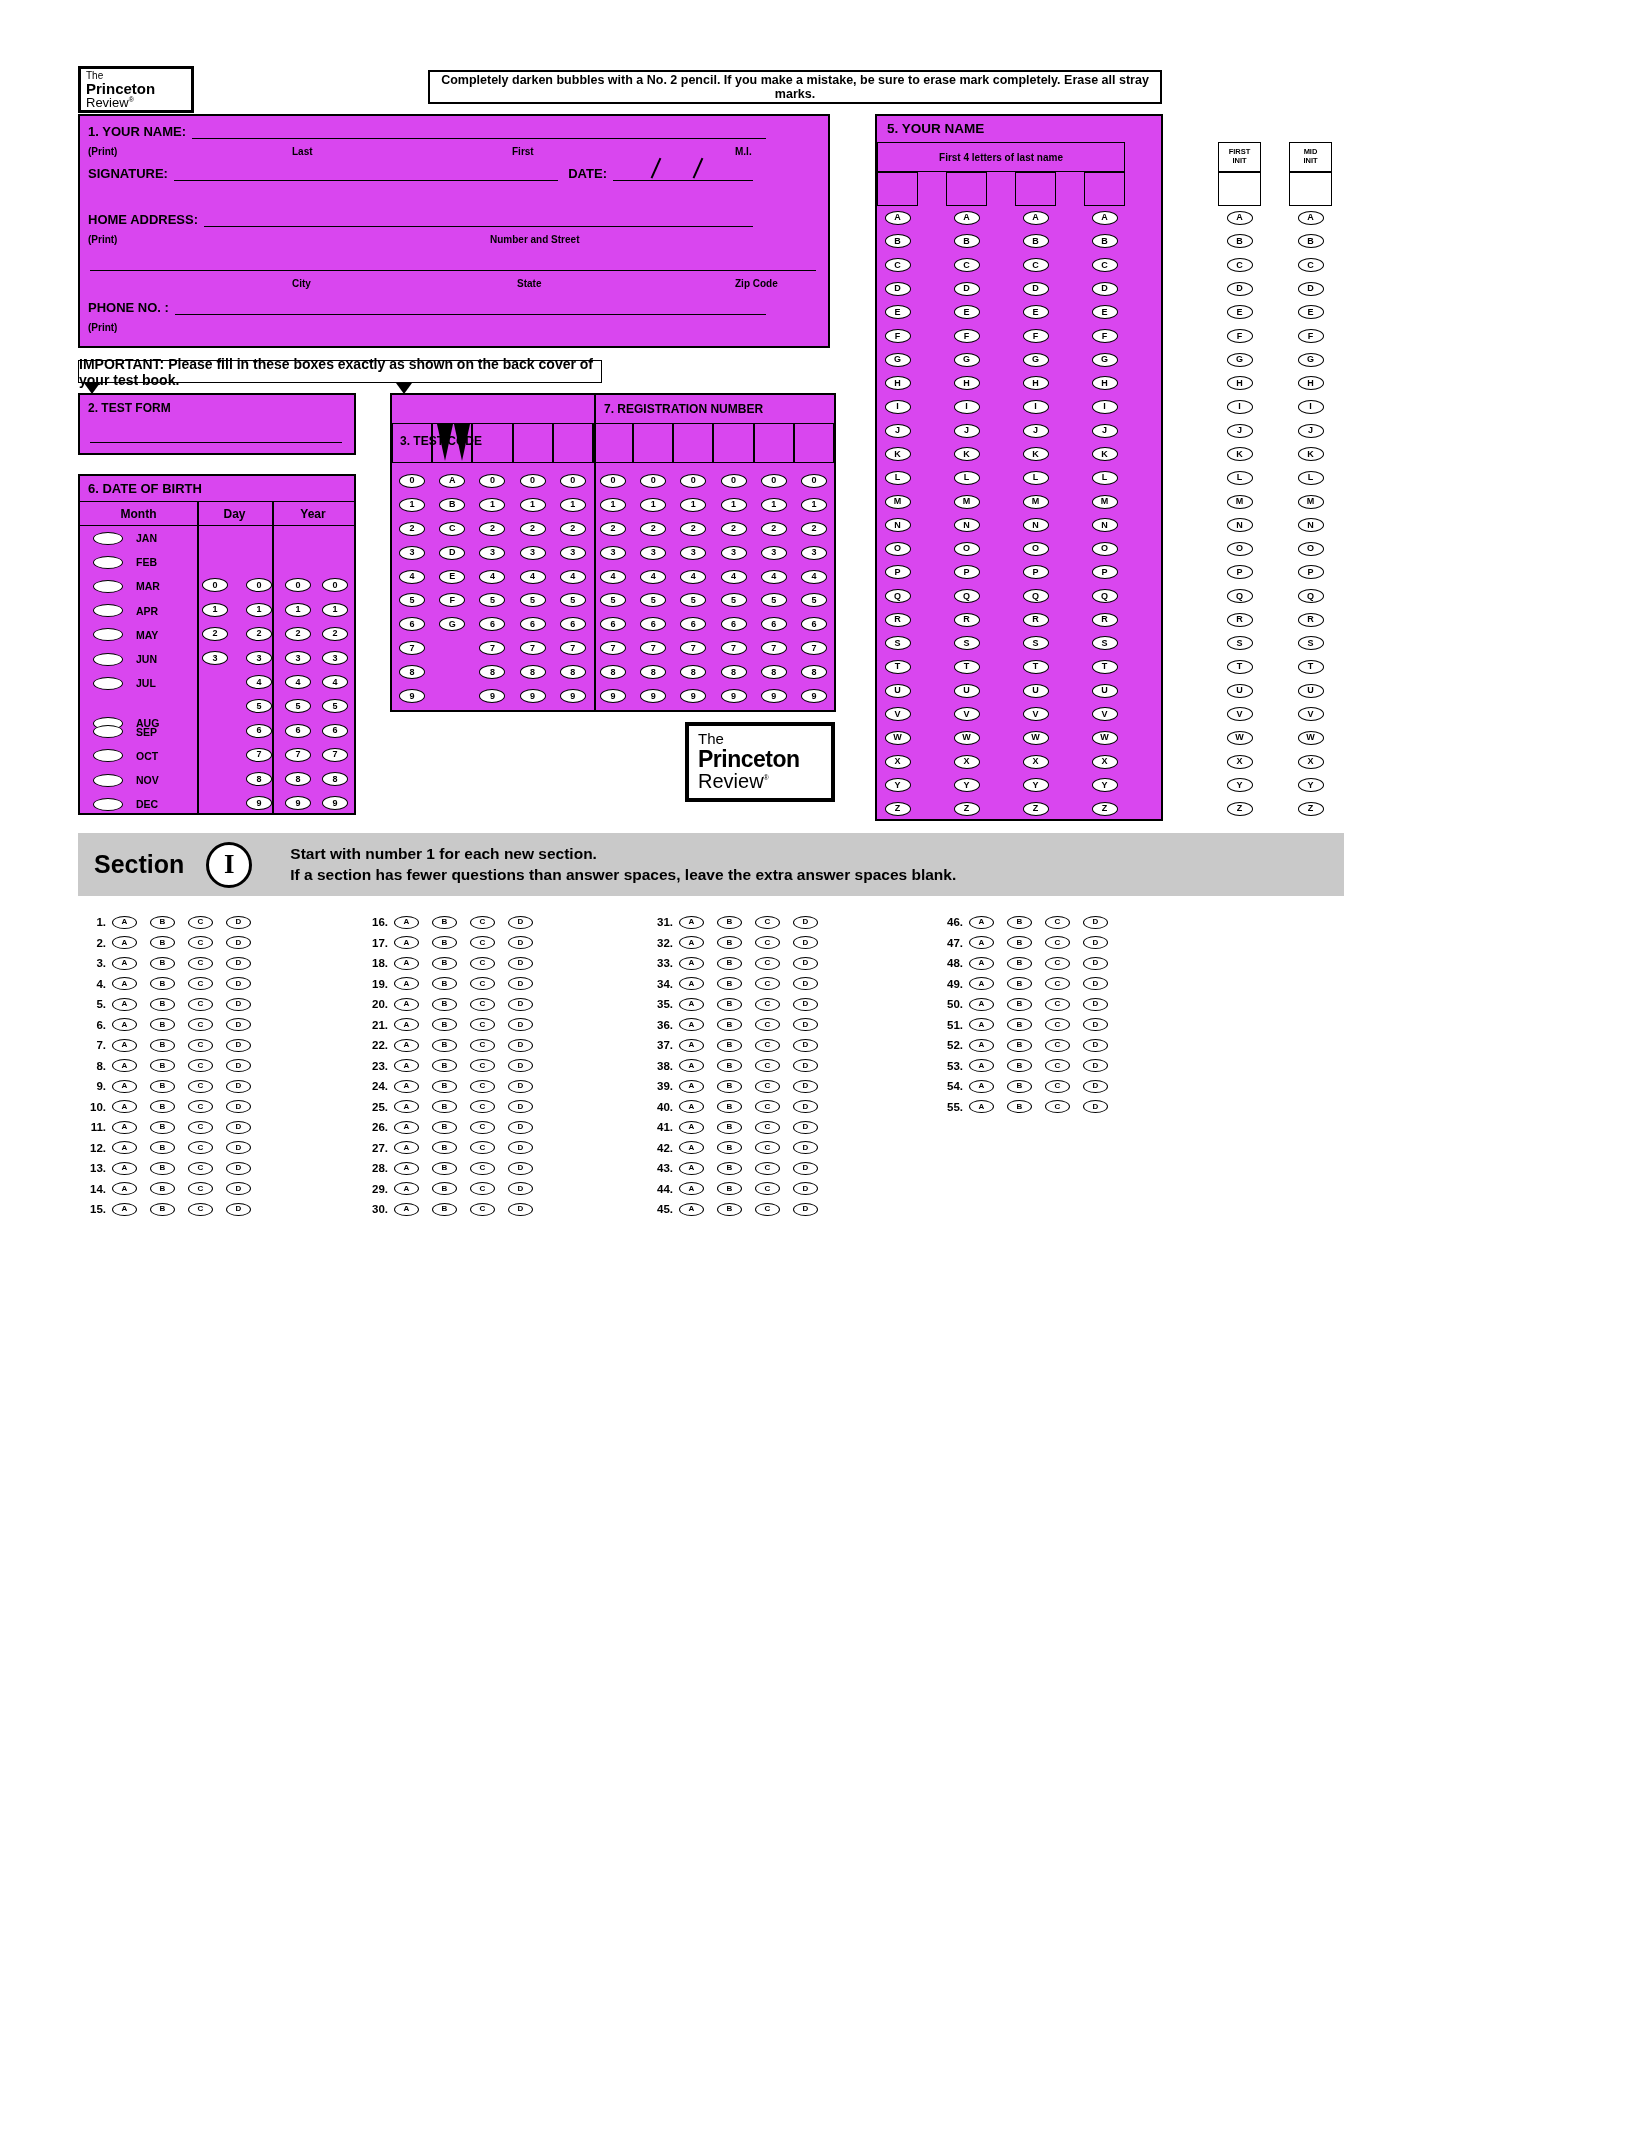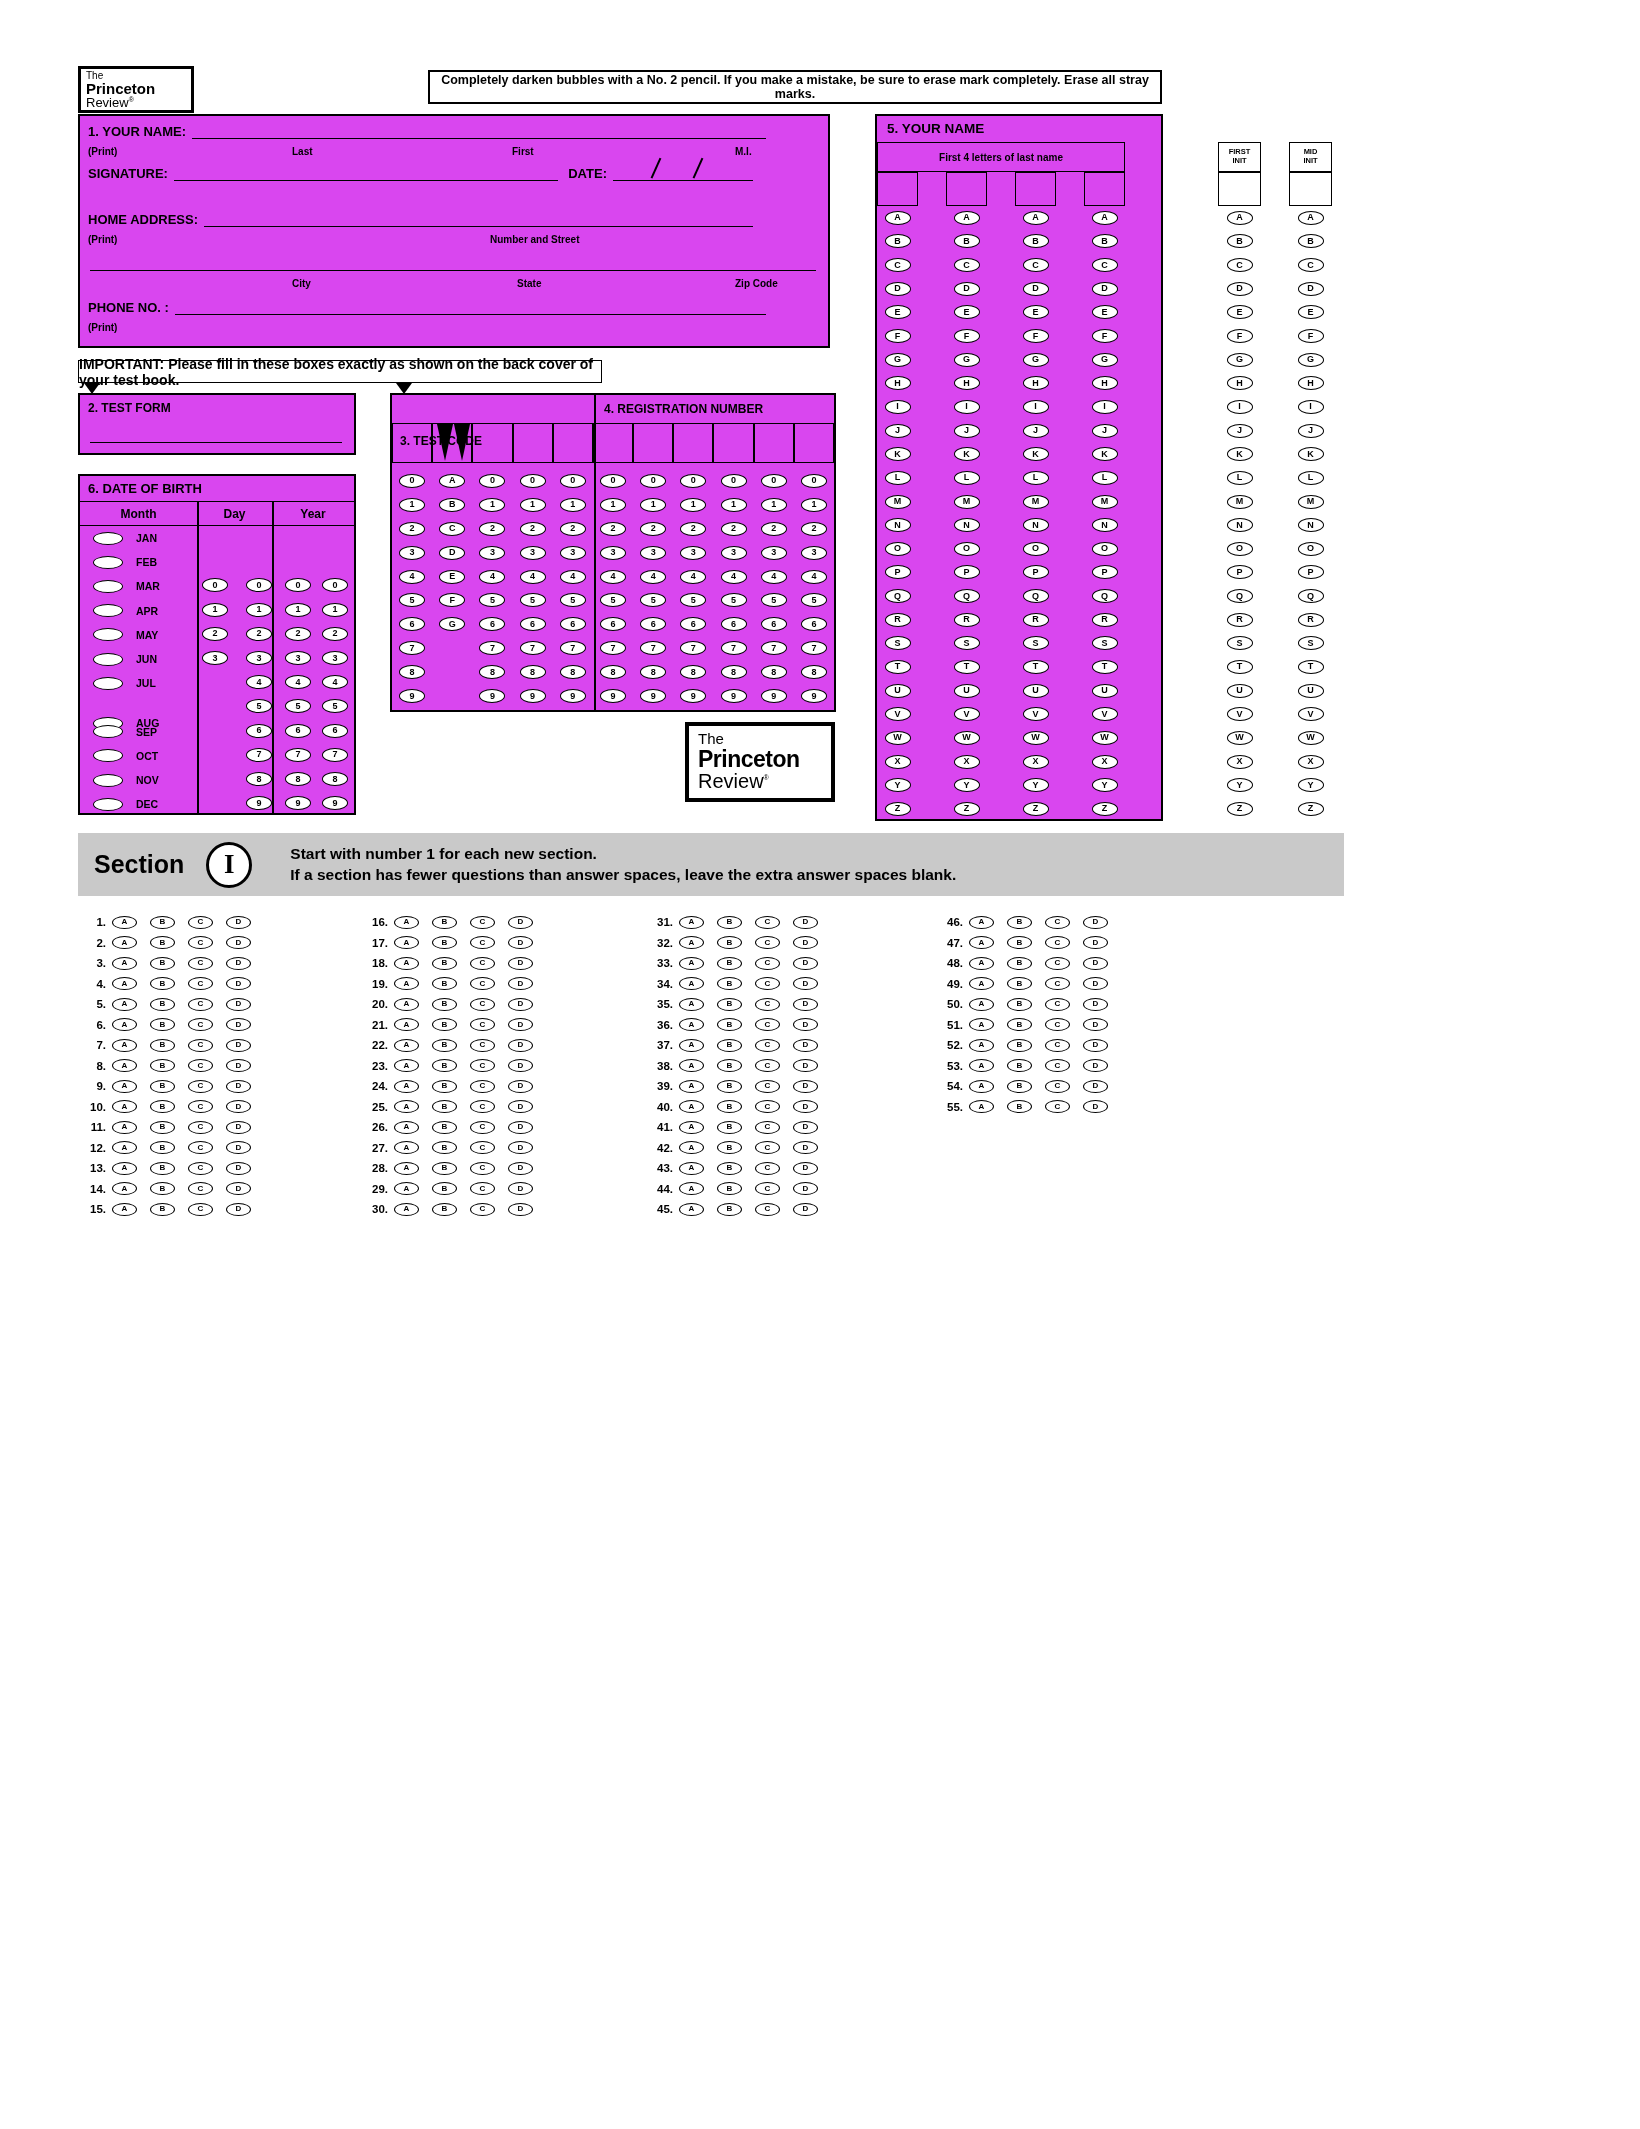--- a/index.html
+++ b/index.html
@@ -451,21 +451,21 @@
   <div class="tri-down" id="tri1"></div>
   <div class="tri-down" id="tri2"></div>
 
   <div class="abs box" id="box2">
     <div class="hdr">2.  TEST FORM</div>
     <div id="tf-line"></div>
   </div>
 
   <div class="abs box" id="box34">
     <span class="hdr" id="tc-title">3.  TEST CODE</span>
-    <span class="hdr" id="rn-title">4.  REGISTRATION NUMBER</span>
+    <span class="hdr" id="rn-title">7.  REGISTRATION NUMBER</span>
     <div id="tc-divider"></div>
     <div id="tc-write">
         <div class="tc-wcell"></div>
         <div class="tc-wcell">
           <div class="wedge wedge1"></div>
           <div class="wedge wedge2"></div>
         </div>
         <div class="tc-wcell"></div>
         <div class="tc-wcell"></div>
         <div class="tc-wcell"></div>

